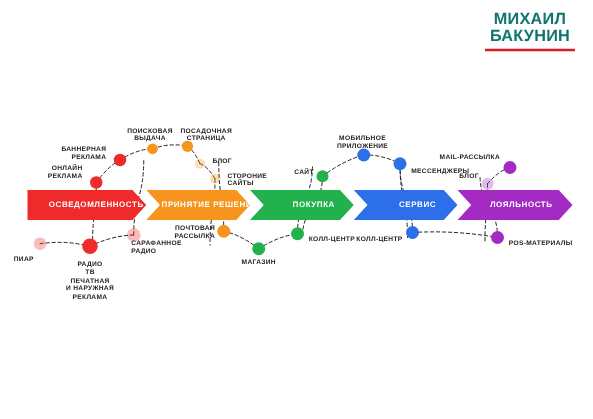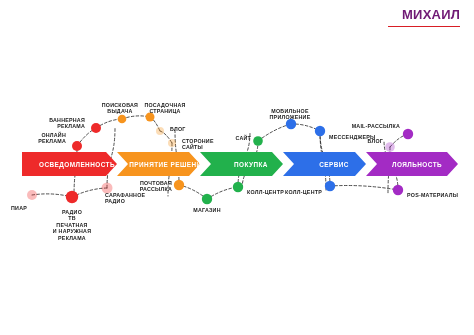--- a/index.html
+++ b/index.html
@@ -6,22 +6,22 @@
   html,body { width:474px; height:335px; background:#ffffff; }
   body {
     font-family:"Liberation Sans","DejaVu Sans",sans-serif;
     position:relative; overflow:hidden;
   }
   #stage { position:absolute; inset:0; width:474px; height:335px; }
 
   
   .logo { position:absolute; right:14px; top:8px; text-align:right; }
   .logo .ln {
-    display:block; color:#701a75; font-weight:bold;
-    font-size:13px; line-height:13.5px; letter-spacing:.2px;
+    display:block; color:#0f766e; font-weight:bold;
+    font-size:13px; line-height:13.5px; letter-spacing:.2px;text-align:center;
   }
   .logo .rule {
     display:block; width:72px; height:1.6px; background:#D81E25;
     margin-top:4px; margin-left:auto;
   }
 
   
   svg.layer { position:absolute; left:0; top:0; width:474px; height:335px; overflow:visible; }
 
   
@@ -40,20 +40,21 @@
   .node-label.l-right { text-align:left; }
   .node-label.l-left  { text-align:right; }
 </style>
 </head>
 <body>
 
 <div id="stage">
 
   <div class="logo">
     <span class="ln">МИХАИЛ</span>
+    <span class="ln">БАКУНИН</span>
     <span class="rule"></span>
   </div>
 
   <svg class="layer" viewBox="0 0 474 335" preserveAspectRatio="none">
     <g id="dash-layer">
         <path d="M77,146 Q86.5,133 96,128" fill="none" stroke="#222" stroke-width="0.8" stroke-dasharray="2.6 2.2" stroke-linecap="round"></path>
         <path d="M96,128 Q109,119.5 122,119" fill="none" stroke="#222" stroke-width="0.8" stroke-dasharray="2.6 2.2" stroke-linecap="round"></path>
         <path d="M122,119 Q136,114 150,117" fill="none" stroke="#222" stroke-width="0.8" stroke-dasharray="2.6 2.2" stroke-linecap="round"></path>
         <path d="M150,117 Q155,120 160,131" fill="none" stroke="#222" stroke-width="0.8" stroke-dasharray="2.6 2.2" stroke-linecap="round"></path>
         <path d="M160,131 Q166,133 172,143" fill="none" stroke="#222" stroke-width="0.8" stroke-dasharray="2.6 2.2" stroke-linecap="round"></path>

